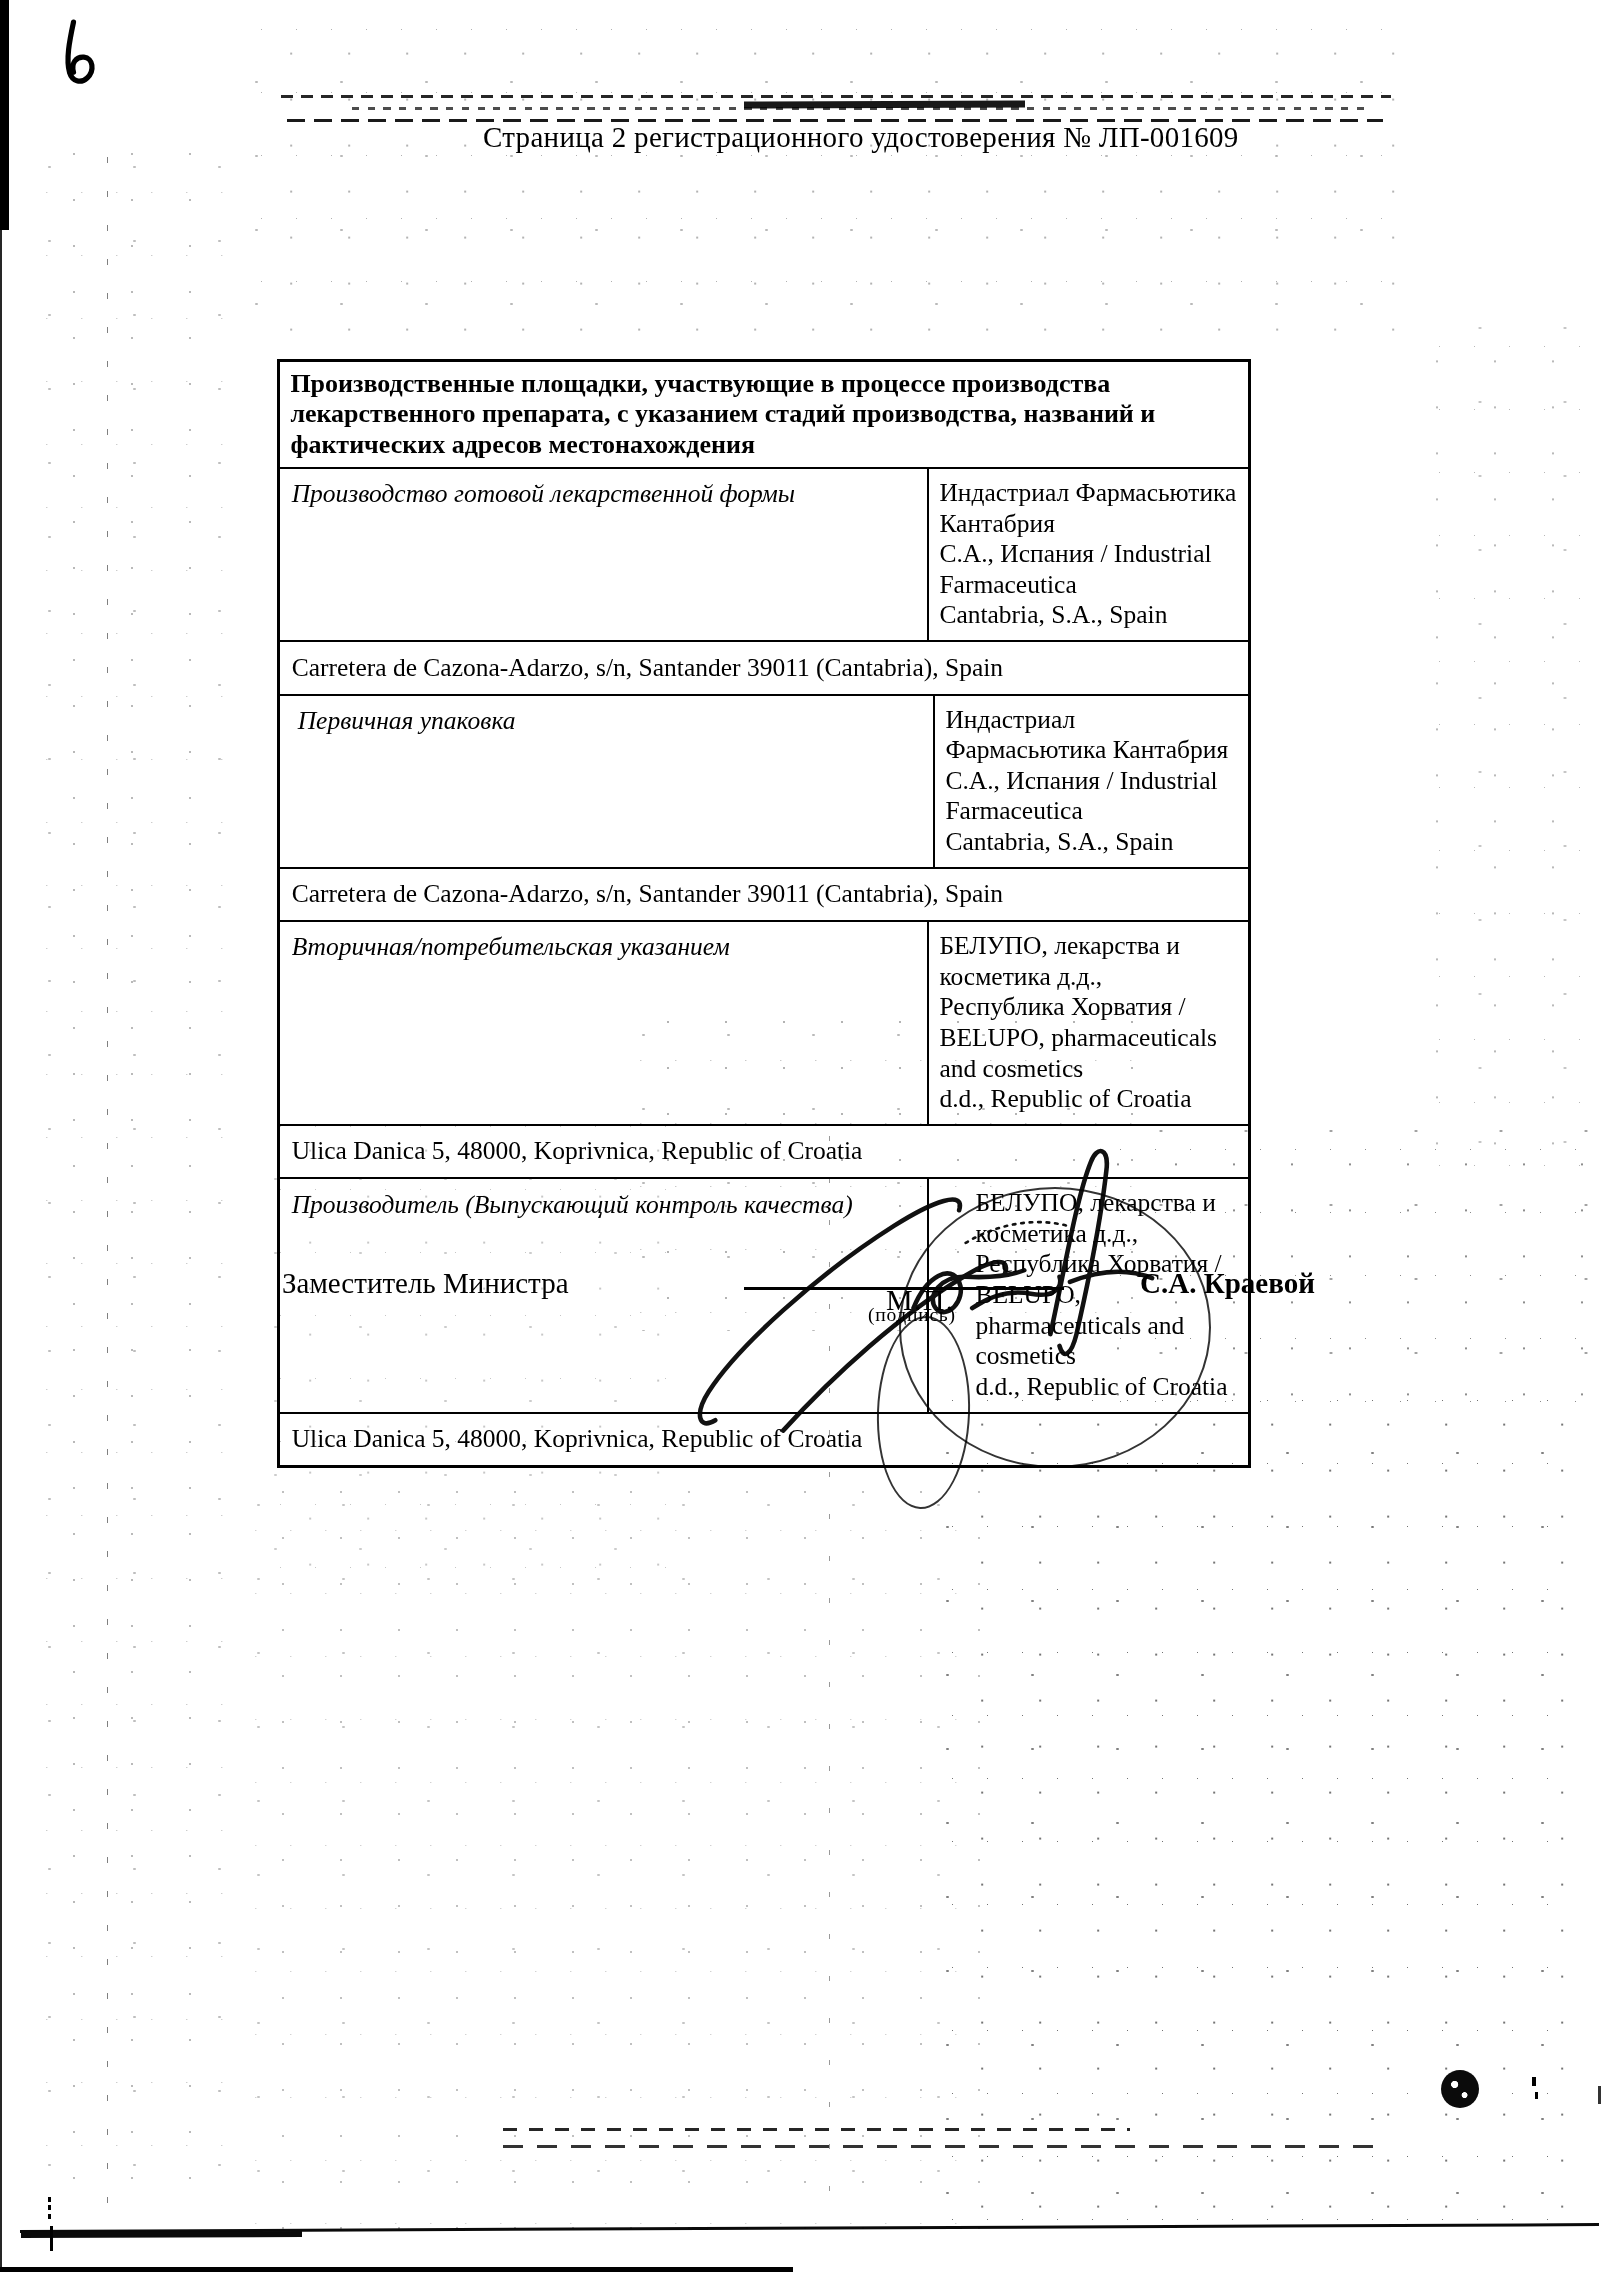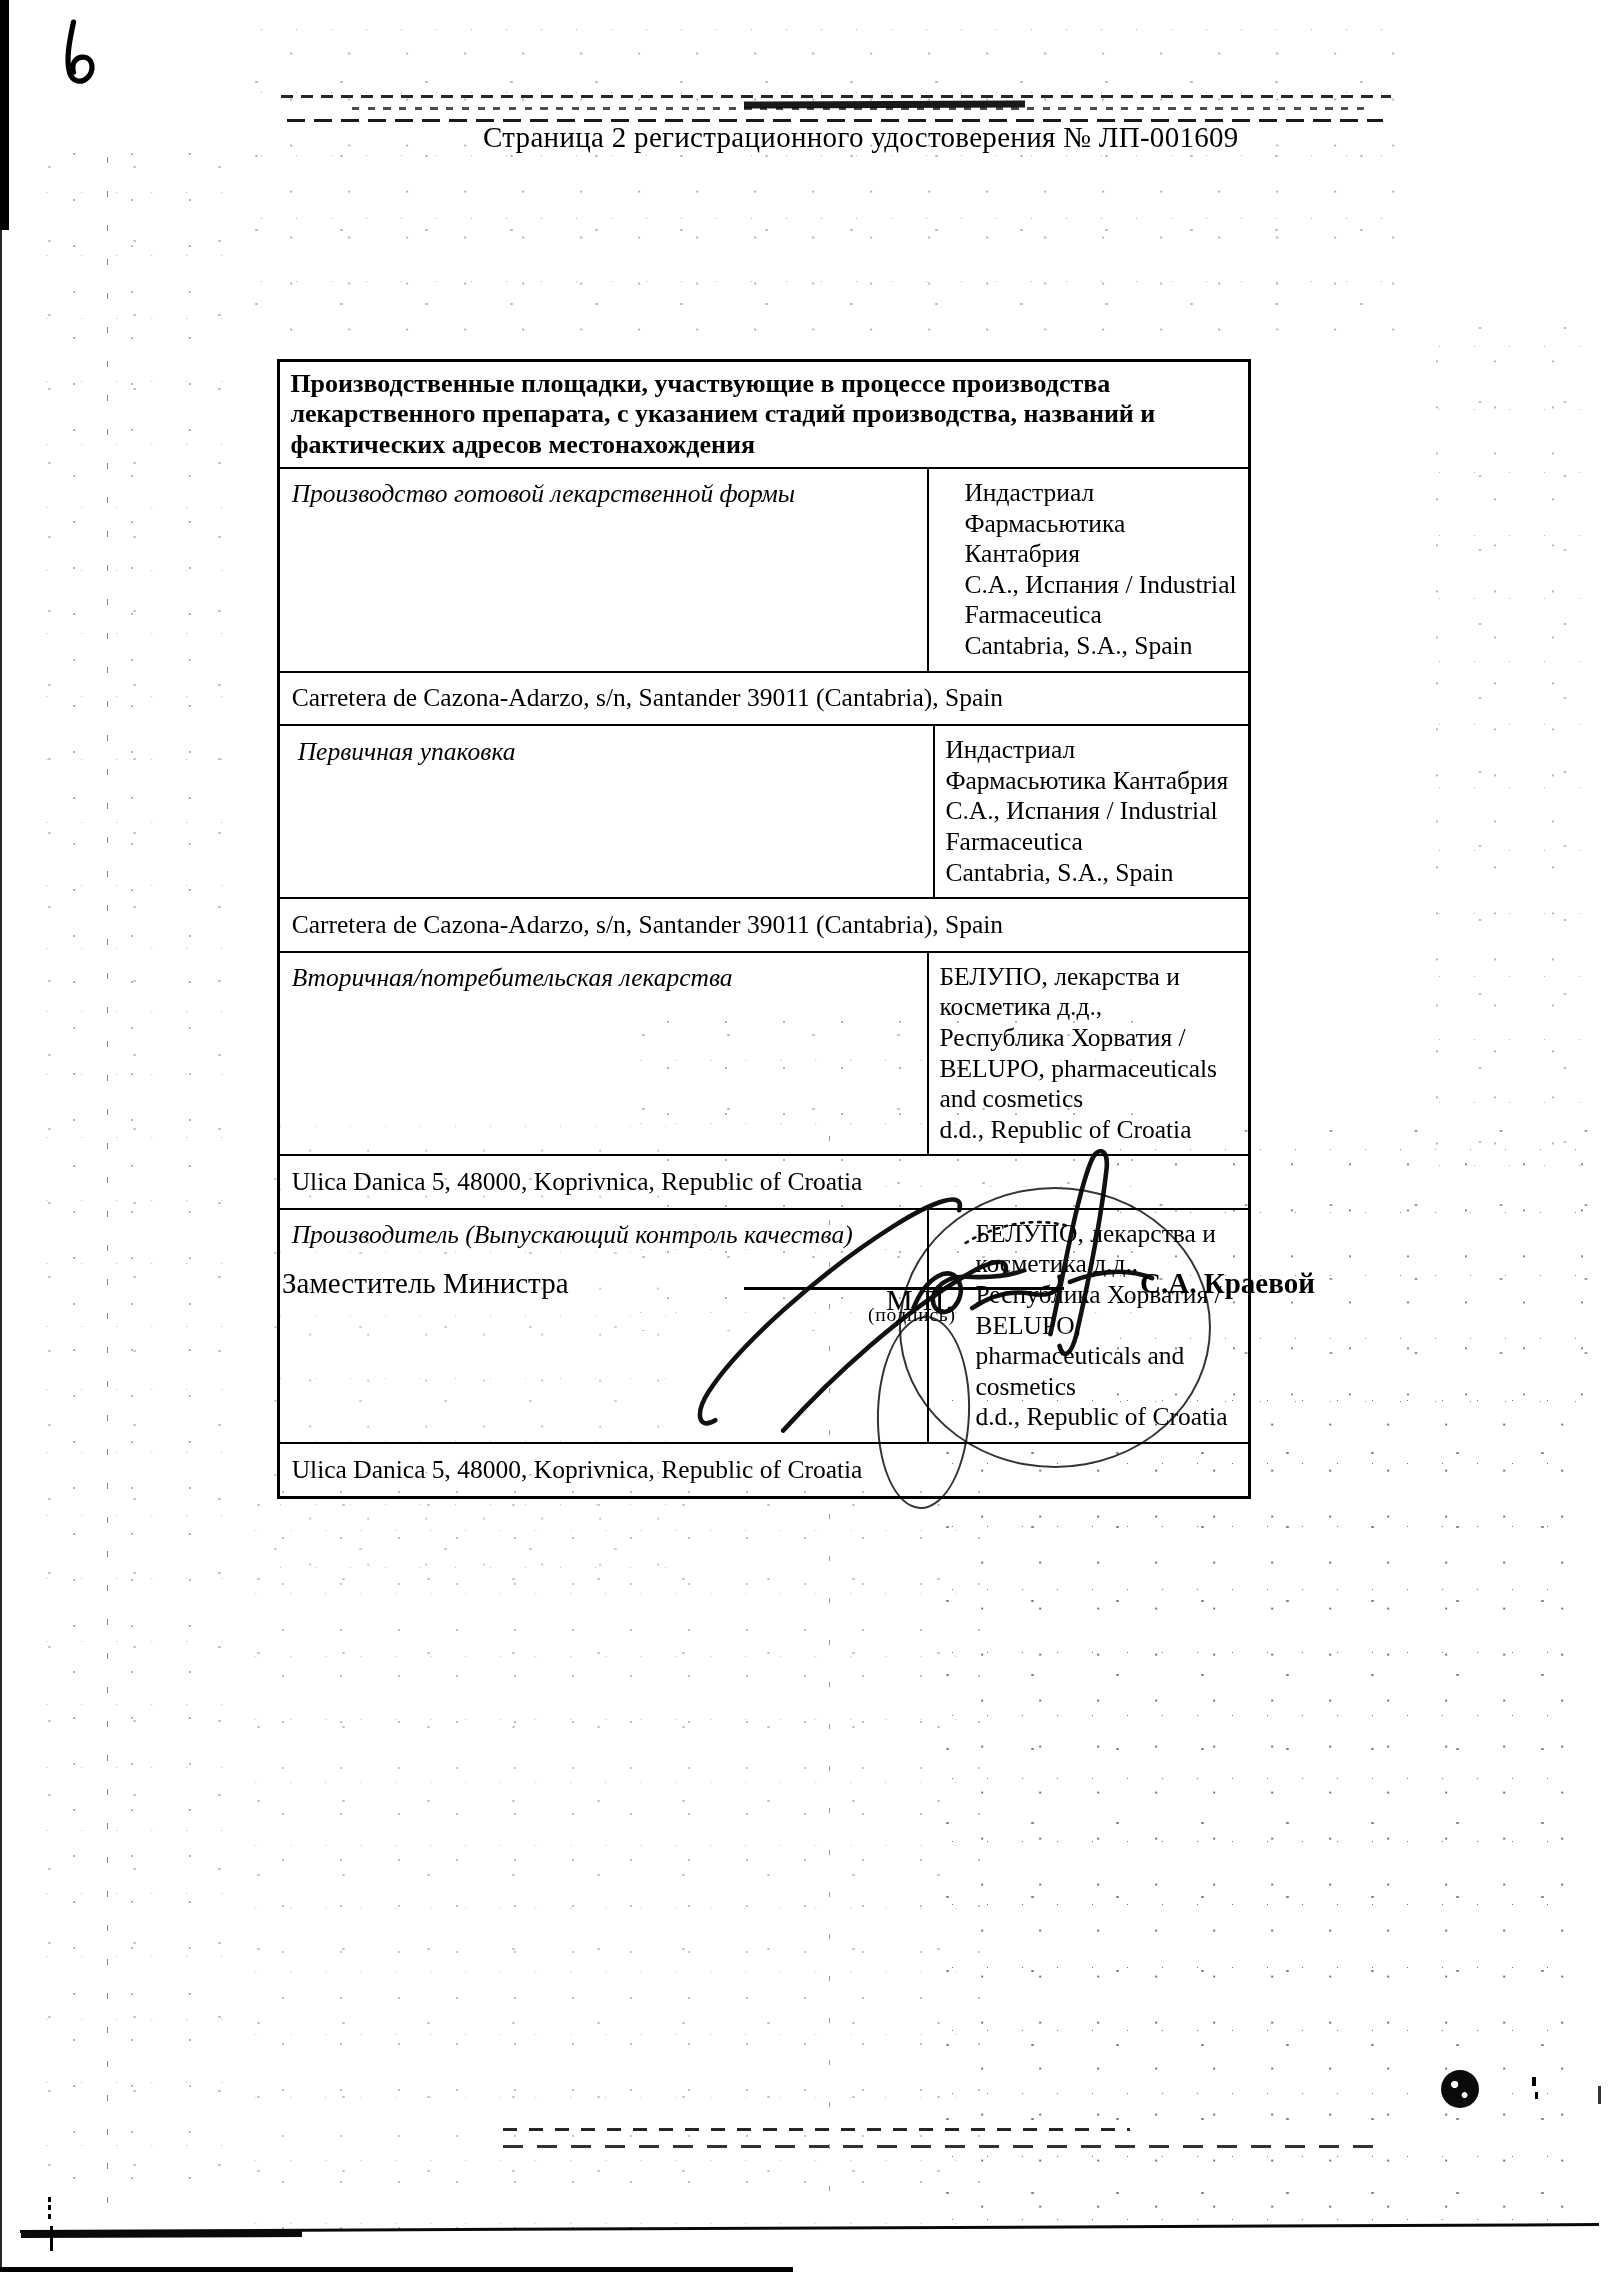--- a/index.html
+++ b/index.html
@@ -65,21 +65,21 @@
 
   
   .reg-table { position:absolute; left:277px; top:359px; width:974px;
                border:3.3px solid #000; font-size:25.5px; line-height:1.2; }
   .t-header  { min-height:93px; padding:6.5px 10.4px; font-weight:bold;
                border-bottom:2.6px solid #000; line-height:1.18; font-size:26px; }
   .t-row     { display:flex; }
   .t-stage   { width:649px; flex:0 0 649px; border-right:2px solid #000;
                padding:10.4px 11.7px; font-style:italic; }
   .t-manuf   { flex:1; padding:9.1px 10.4px; white-space:pre-line; }
-  .row-a { min-height:104px;gap:25px; } .row-b { min-height:104px;margin-left:6px; }
+  .row-a { min-height:104px; } .row-b { min-height:104px;margin-left:6px; }
   .row-c { min-height:134px; } .row-d { min-height:134px;gap:36px; }
   .t-address { border-top:2.6px solid #000; border-bottom:2.6px solid #000;
                min-height:52px; padding:10.4px 11.7px; }
   .t-address.last { border-bottom:none; }
 
   
   .deputy-title { position:absolute; left:282px; top:1267px; font-size:29px; font-weight:normal; white-space:nowrap; }
   .signer-name  { position:absolute; left:1140px; top:1267px; font-size:29px; font-weight:bold; white-space:nowrap; }
   .sig-line     { position:absolute; left:744px; top:1287px; width:320px; height:3.3px; background:#000; }
   .sig-caption  { position:absolute; left:868px; top:1304px; font-size:19.6px; letter-spacing:0.7px; }
@@ -120,21 +120,21 @@
 
   <div class="t-row row-b">
     <div class="t-stage">Первичная упаковка</div>
     <div class="t-manuf">Индастриал Фармасьютика Кантабрия
 С.А., Испания / Industrial Farmaceutica
 Cantabria, S.A., Spain</div>
   </div>
   <div class="t-address">Carretera de Cazona-Adarzo, s/n, Santander 39011 (Cantabria), Spain</div>
 
   <div class="t-row row-c">
-    <div class="t-stage">Вторичная/потребительская лекарства</div>
+    <div class="t-stage">Вторичная/потребительская указанием</div>
     <div class="t-manuf">БЕЛУПО, лекарства и косметика д.д.,
 Республика Хорватия /
 BELUPO, pharmaceuticals and cosmetics
 d.d., Republic of Croatia</div>
   </div>
   <div class="t-address">Ulica Danica 5, 48000, Koprivnica, Republic of Croatia</div>
 
   <div class="t-row row-d">
     <div class="t-stage">Производитель (Выпускающий контроль качества)</div>
     <div class="t-manuf">БЕЛУПО, лекарства и косметика д.д.,

